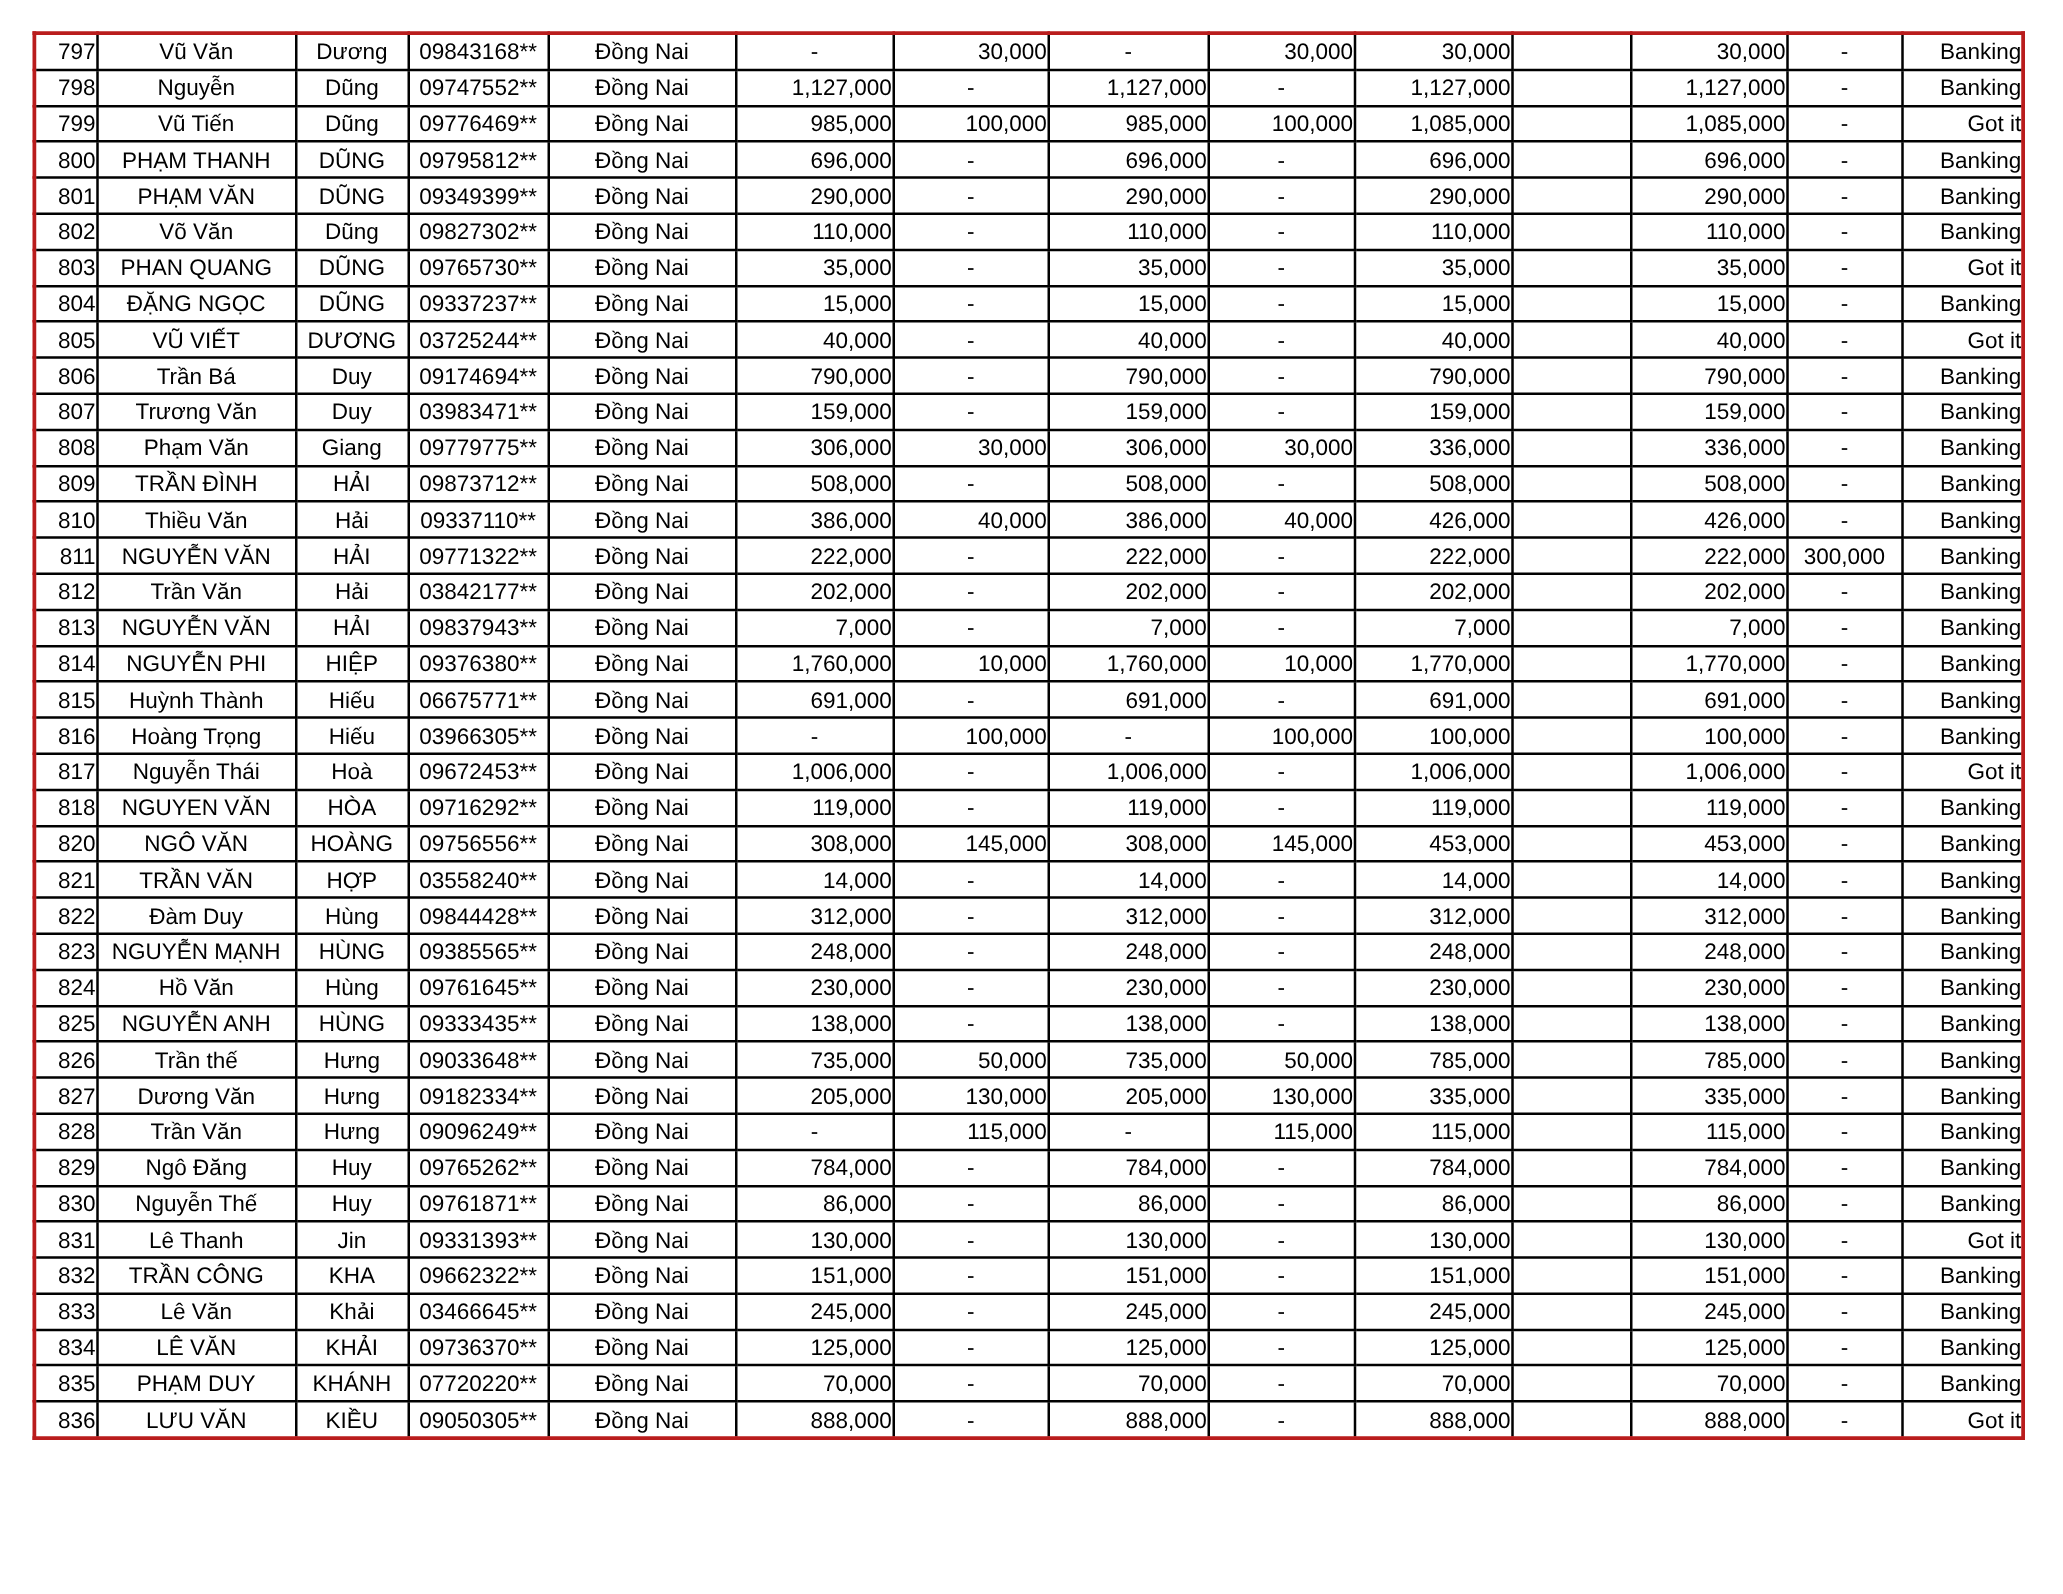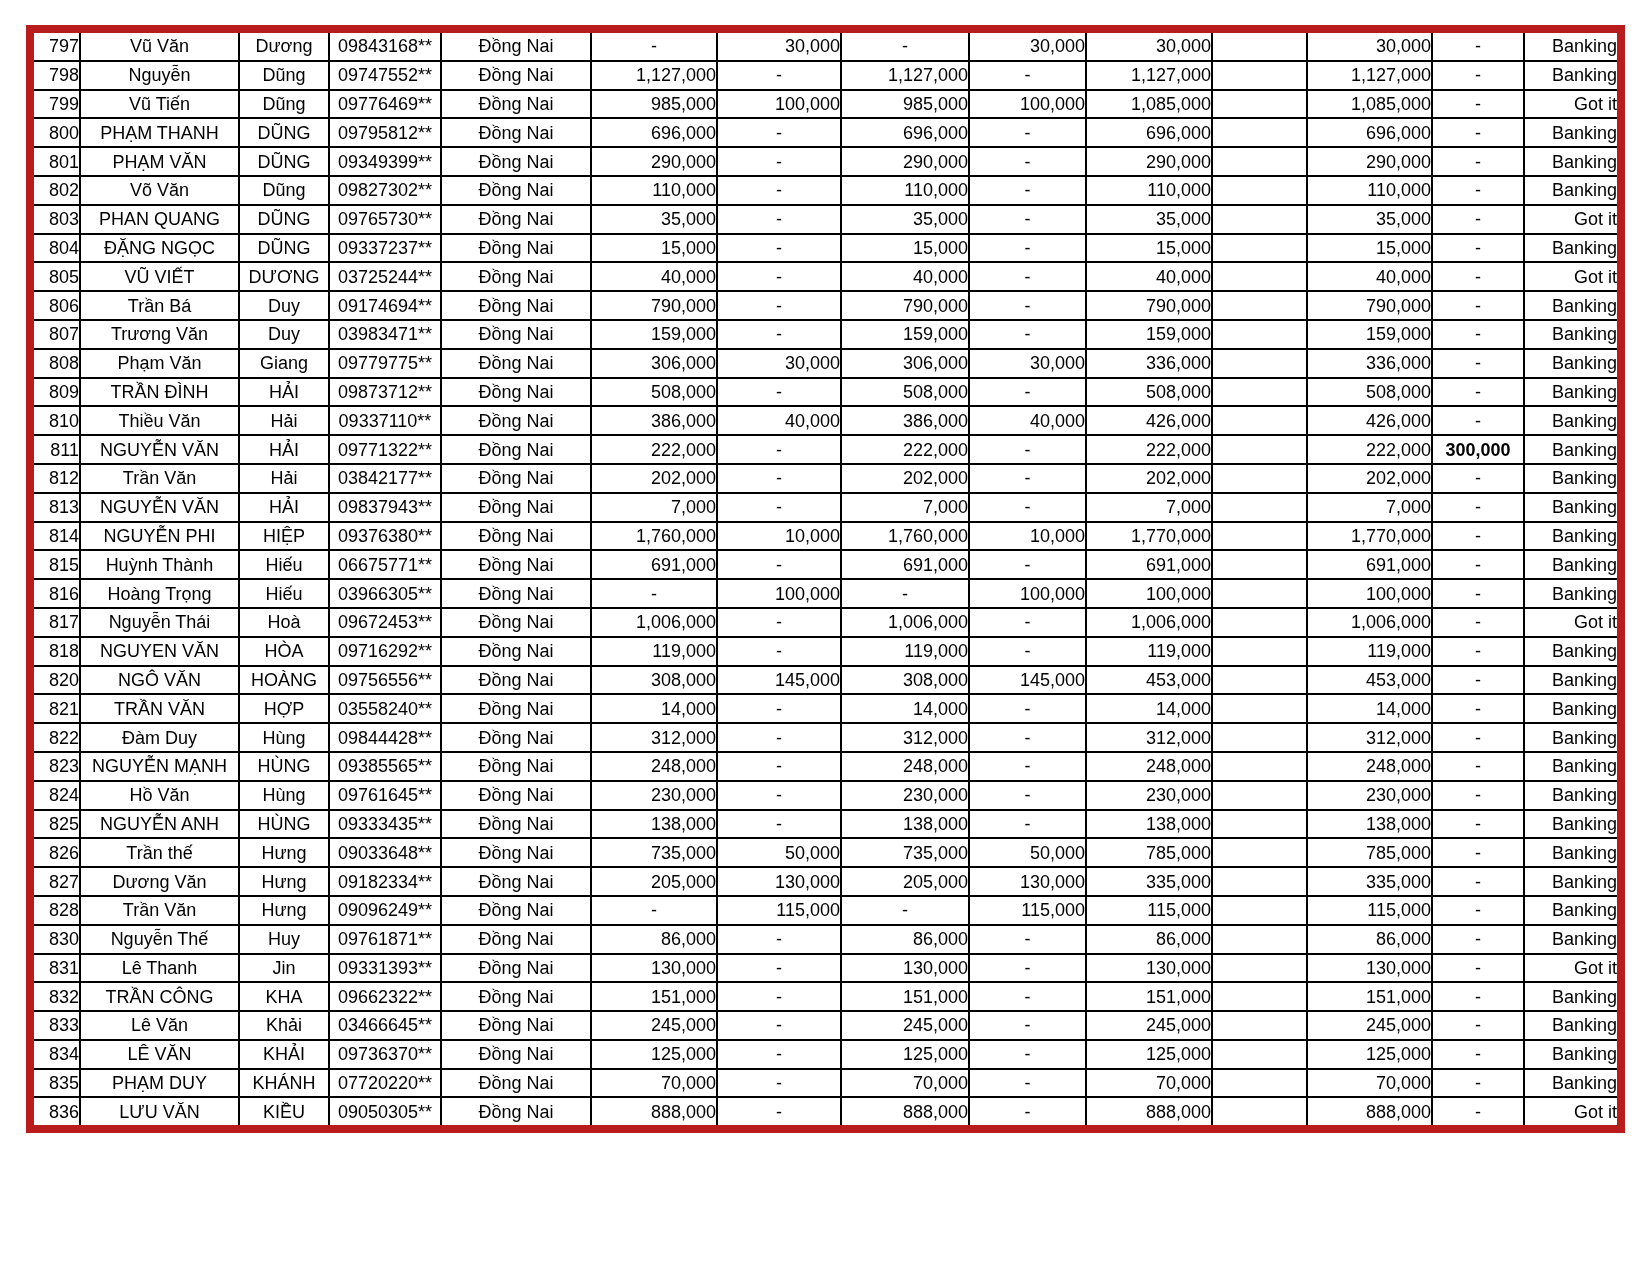--- a/index.html
+++ b/index.html
@@ -16,37 +16,37 @@
   }
   .sheet {
     position: absolute;
     left: 26px;
     top: 25px;
   }
   table.grid {
     border-collapse: collapse;
     table-layout: fixed;
     width: 1591px;
-    border: 8px solid #b91c1c;
+    border: 3px solid #b91c1c;
   }
   table.grid td {
     border: 2px solid #000000;
     font-size: 18px;
     line-height: 1;
     height: 26.8px;
     padding: 0;
     white-space: nowrap;
     overflow: hidden;
     vertical-align: middle;
     background: #ffffff;
   }
   td.a-right  { text-align: right;  padding-right: 9px; }
   td.a-center { text-align: center; }
   td.a-left   { text-align: right;   padding-left: 9px; }
-  td.shrink   { font-size: 14px; font-weight: bold; }
+  td.shrink   { font-size: 14px; }
 </style>
 </head>
 <body>
 
 <div class="sheet">
   <table class="grid">
     <colgroup>
       <col style="width:50px">
       <col style="width:159px">
       <col style="width:90px">
@@ -553,20 +553,36 @@
           <td class="a-right">115,000</td>
           <td class="a-center">-</td>
           <td class="a-right">115,000</td>
           <td class="a-right">115,000</td>
           <td class="a-center"></td>
           <td class="a-right">115,000</td>
           <td class="a-center">-</td>
           <td class="a-left">Banking</td>
         </tr>
         <tr>
+          <td class="a-right">829</td>
+          <td class="a-center">Ngô Đăng</td>
+          <td class="a-center">Huy</td>
+          <td class="a-center">09765262**</td>
+          <td class="a-center">Đồng Nai</td>
+          <td class="a-right">784,000</td>
+          <td class="a-center">-</td>
+          <td class="a-right">784,000</td>
+          <td class="a-center">-</td>
+          <td class="a-right">784,000</td>
+          <td class="a-center"></td>
+          <td class="a-right">784,000</td>
+          <td class="a-center">-</td>
+          <td class="a-left">Banking</td>
+        </tr>
+        <tr>
           <td class="a-right">830</td>
           <td class="a-center">Nguyễn Thế</td>
           <td class="a-center">Huy</td>
           <td class="a-center">09761871**</td>
           <td class="a-center">Đồng Nai</td>
           <td class="a-right">86,000</td>
           <td class="a-center">-</td>
           <td class="a-right">86,000</td>
           <td class="a-center">-</td>
           <td class="a-right">86,000</td>

